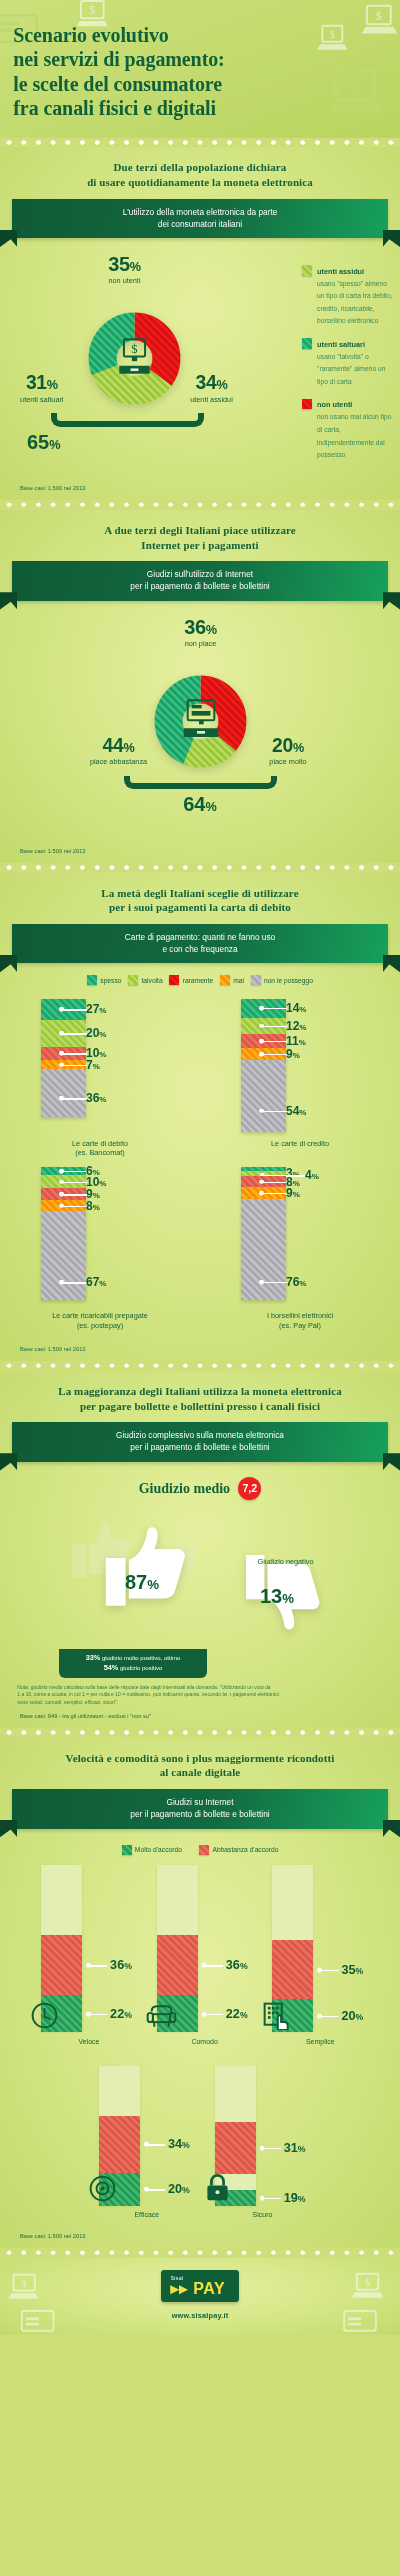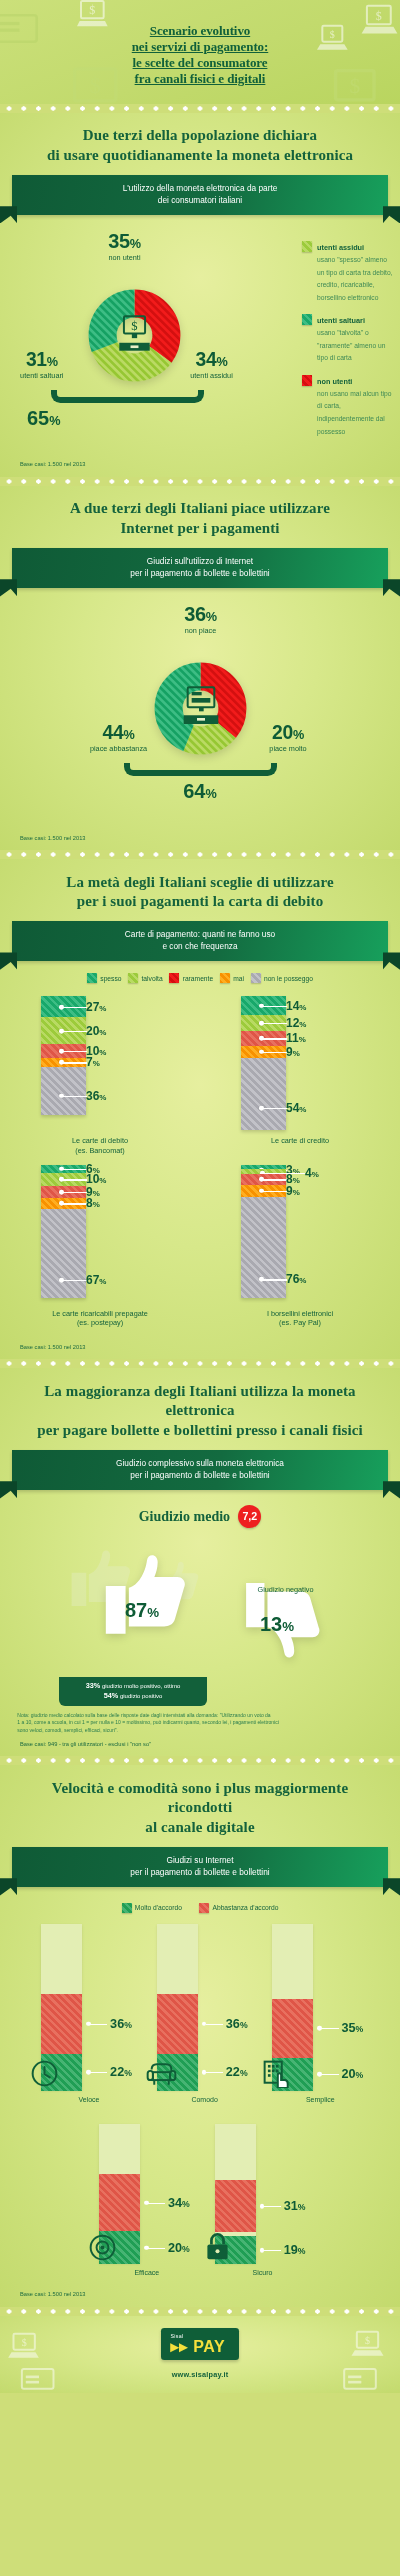--- a/index.html
+++ b/index.html
@@ -23,21 +23,21 @@
     background-image:radial-gradient(circle, #ffffff 2.1px, rgba(255,255,255,0) 2.4px);
     background-size:14.7px 9.3px;
     background-repeat:repeat-x;
     background-position:center;
   }
   .headline {
     text-align:center;
     font-family:"Liberation Serif", serif;
     font-weight:bold;
     color:#14623c;
-    font-size:15px;
+    font-size:11px;
     line-height:1.32;
     padding:13.3px 20px 9.3px 20px;
     letter-spacing:0.1px;
   }
   
   .ribbon-wrap { position:relative; padding:0 12px; margin-bottom:4px; }
   .ribbon {
     position:relative;
     background:linear-gradient(100deg,#0f5a36 0%,#136b40 55%,#17a05c 100%);
     color:#ffffff;
@@ -182,23 +182,23 @@
   .logo .main { font-size:16px; font-weight:bold; letter-spacing:0.7px; line-height:1; }
   .site { margin-top:9.3px; font-size:7.3px; font-weight:bold; color:#14623c; letter-spacing:0.2px; }
 
   
   .hero {
     position:relative; overflow:hidden;
     background:linear-gradient(160deg,#cbe07a 0%,#c2da6d 55%,#b9d55f 100%);
     padding:23px 13.3px 17.3px 13.3px;
   }
   .hero h1 {
-    position:relative; z-index:3; text-align:center;
+    position:relative; z-index:3; text-align:left;
     font-family:"Liberation Serif", serif; font-weight:bold;
-    color:#10613a; font-size:13px; line-height:1.22; letter-spacing:-0.1px;text-decoration:underline;
+    color:#10613a; font-size:20px; line-height:1.22; letter-spacing:-0.1px;
   }
   .hero-icon { position:absolute; opacity:.55; z-index:1; }
 </style>
 </head>
 <body>
 
 <div class="page">
 
   <div class="hero">
     <svg class="hero-icon" style="left:-6.7px;top:6.7px" width="53" height="47" viewBox="0 0 80 70">
@@ -689,21 +689,21 @@
           </svg>
         </div>
         <div class="vc-lbl">Efficace</div>
       </div>
 
       <div class="vc-cell">
         <div class="vc-bar" style="height:140px">
           <div class="vc-seg sw-red2" style="bottom:32px;height:52px">
             <div class="vc-call" style="top:50%;transform:translateY(-50%)"><span class="dot"></span><span class="ln"></span><span class="v"><span>31</span><span class="sym">%</span></span></div>
           </div>
-          <div class="vc-seg sw-green2" style="bottom:0;height:28px">
+          <div class="vc-seg sw-green2" style="bottom:0;height:16px">
             <div class="vc-call" style="top:50%;transform:translateY(-50%)"><span class="dot"></span><span class="ln"></span><span class="v"><span>19</span><span class="sym">%</span></span></div>
           </div>
           <svg class="vc-icon" width="27" height="31" viewBox="0 0 40 46">
             <path d="M11 20v-6a9 9 0 0 1 18 0v6" fill="none" stroke="#0f5e38" stroke-width="4"></path>
             <rect x="5" y="20" width="30" height="22" rx="3" fill="#0f5e38"></rect>
             <circle cx="20" cy="30" r="3" fill="#e3eeb4"></circle>
           </svg>
         </div>
         <div class="vc-lbl">Sicuro</div>
       </div>

